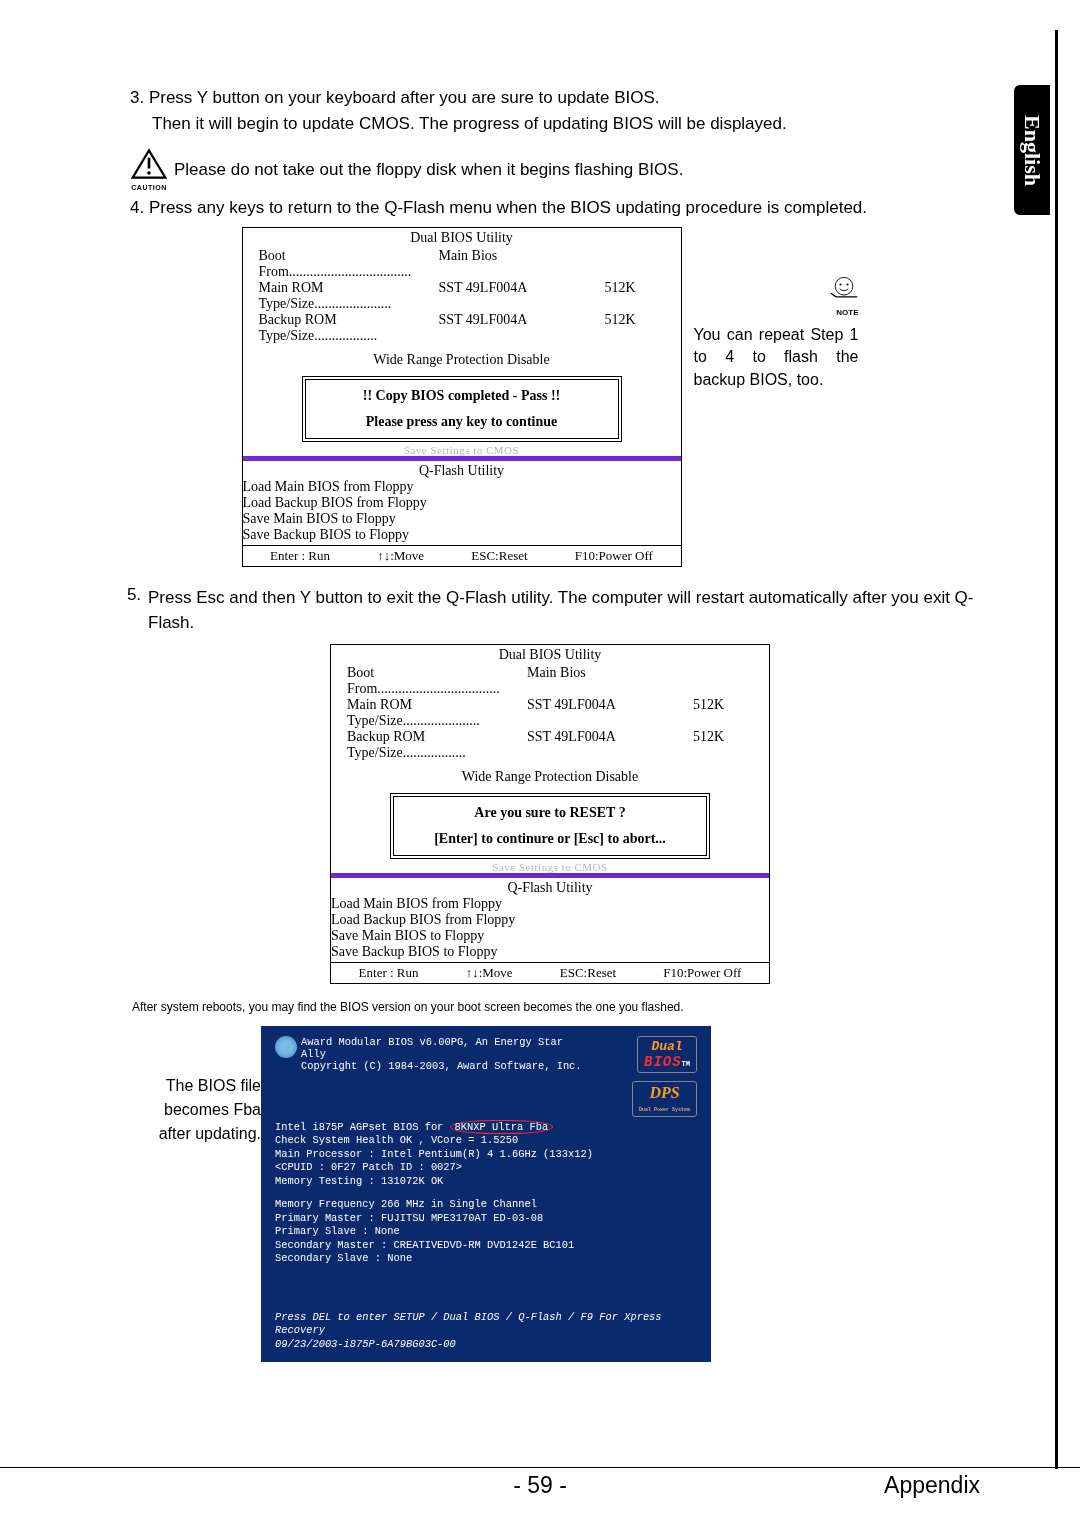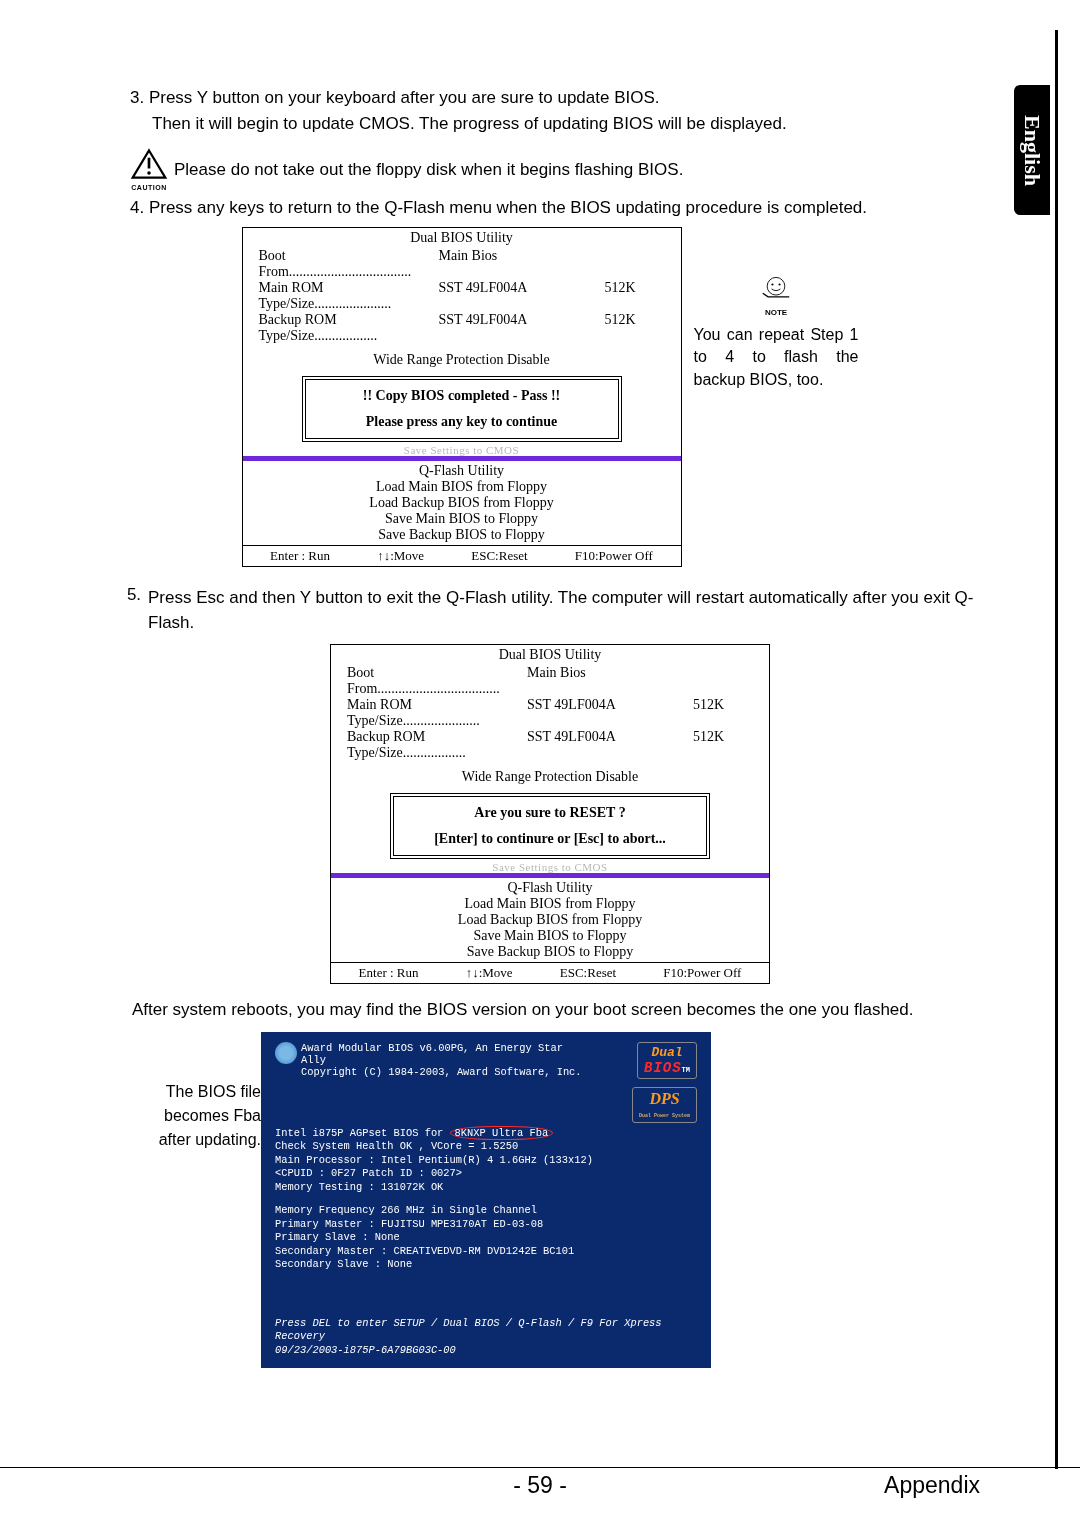--- a/index.html
+++ b/index.html
@@ -102,59 +102,58 @@
       color: rgba(0,0,0,0.3);
       margin-top: 2px;
       letter-spacing: 0.5px;
     }
     .qflash-title {
       text-align: center;
       border-top: 5px solid #6d28d9;
       padding-top: 2px;
     }
     .qflash-items {
-      text-align: center;
       padding: 0 0 2px 0;
     }
     .bios-footer {
       border-top: 1px solid #000;
       display: flex;
       justify-content: space-around;
       padding: 2px 4px;
       font-size: 13px;
     }
     .note-col {
       width: 165px;
       margin-left: 12px;
       font-size: 16px;
       line-height: 1.4;
       padding-top: 48px;
     }
     .note-icon {
-      text-align: center;
+      text-align: right;
       margin-bottom: 6px;
     }
     .note-icon svg {
       width: 30px;
       height: 26px;
     }
     .note-label {
       font-size: 8px;
       font-weight: bold;
     }
     .step5-row {
       display: flex;
       margin-top: 18px;
       font-size: 17px;
     }
     .step5-num { width: 28px; text-align: center; }
     .step5-txt { flex: 1; line-height: 1.5; }
     .after-text {
       margin: 16px 0 12px 12px;
-      font-size: 17px;
+      font-size: 12px;
     }
     .boot-row {
       display: flex;
       margin-top: 8px;
     }
     .boot-annot {
       width: 120px;
       font-size: 16px;
       line-height: 1.5;
       margin-left: 21px;

